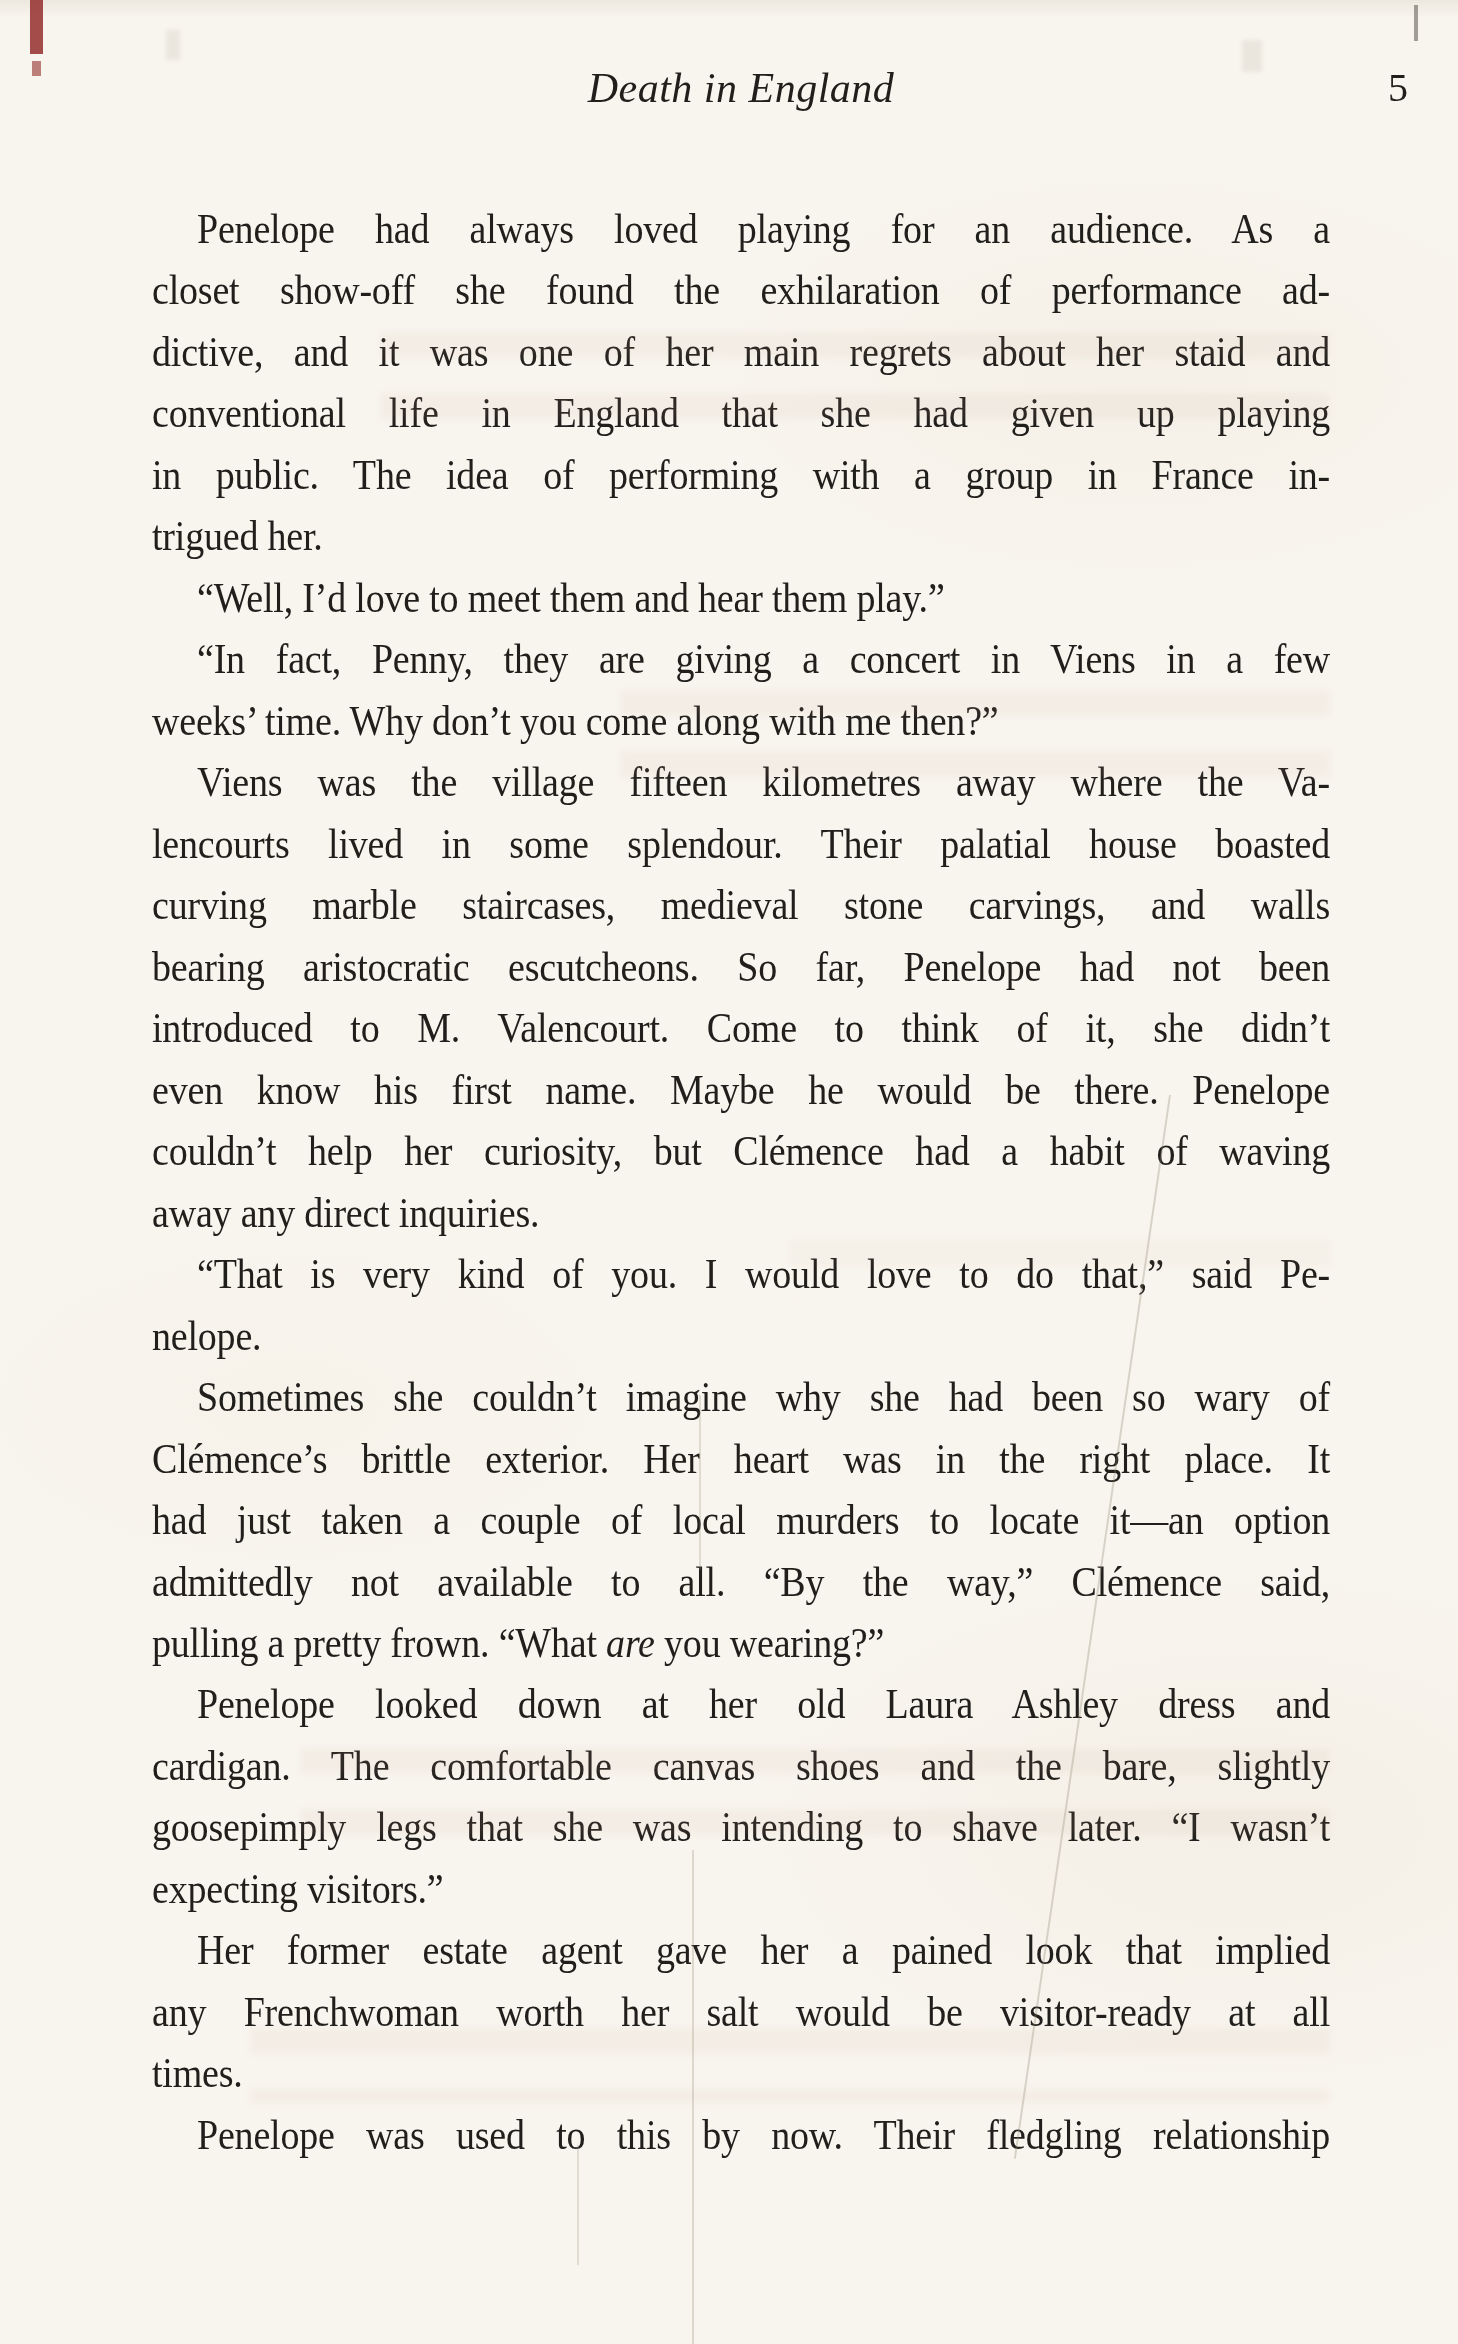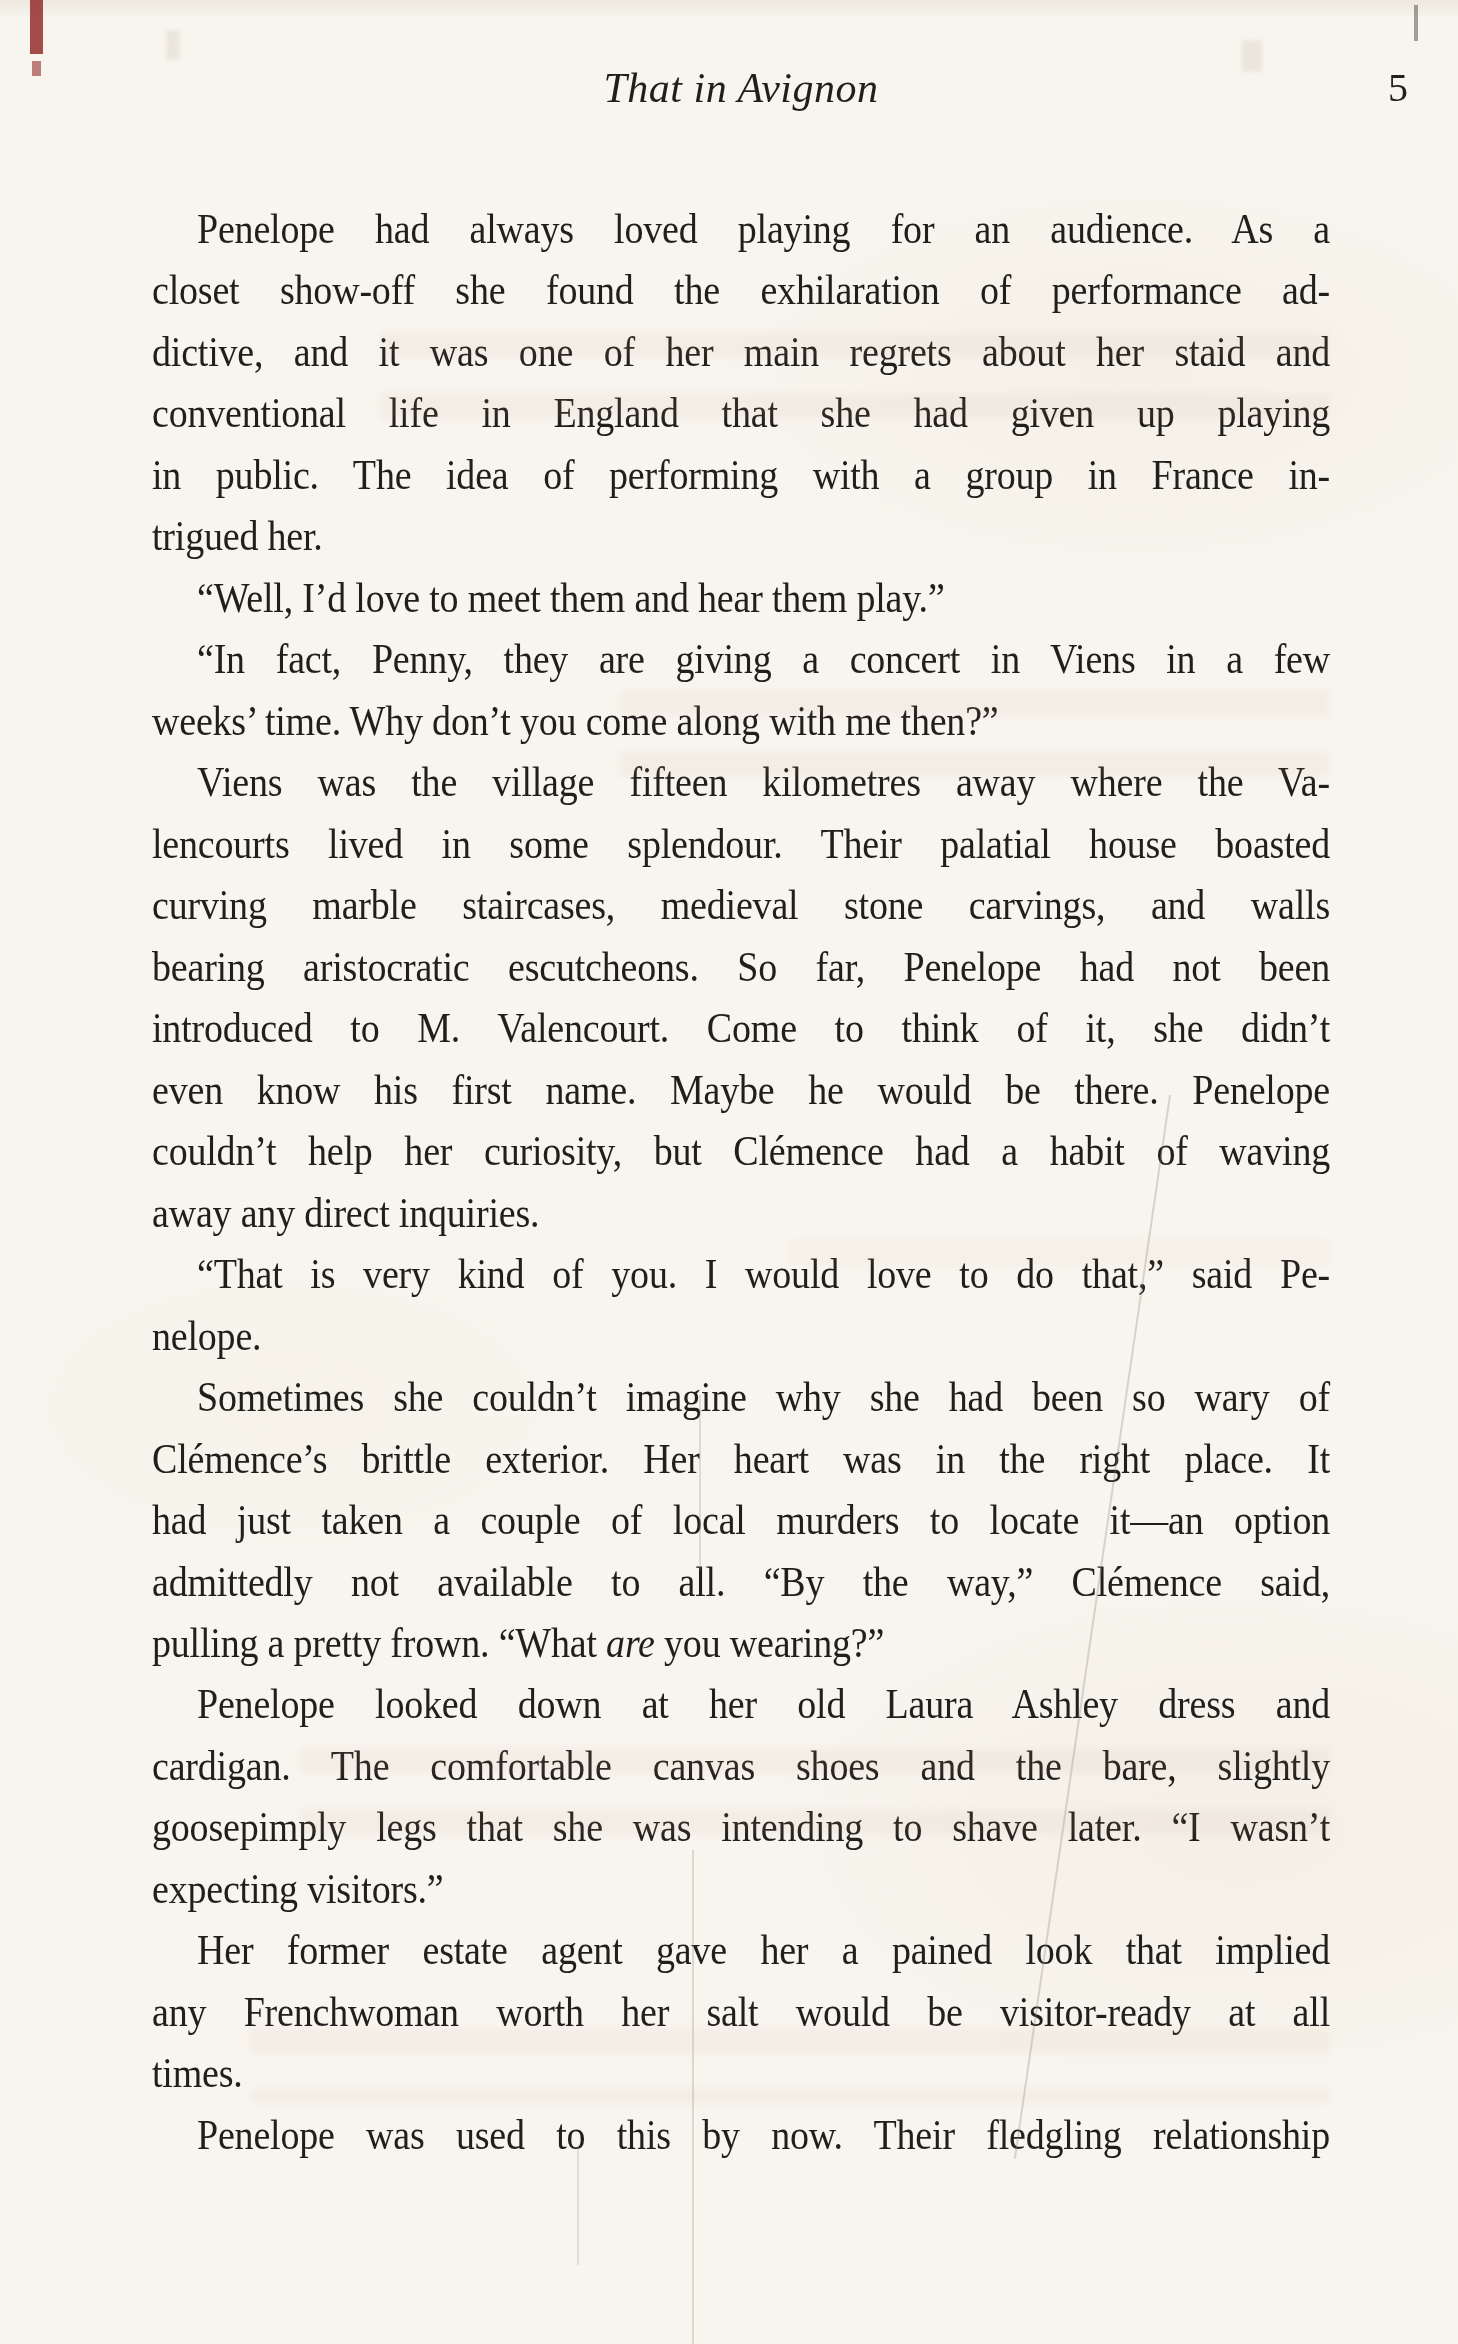--- a/index.html
+++ b/index.html
@@ -56,21 +56,21 @@
   .g2{left:620px;top:690px;width:710px;height:118px;}
   .g3{left:790px;top:1240px;width:540px;height:62px;opacity:.35;}
   .g4{left:300px;top:1748px;width:1030px;height:120px;}
   .g5{left:250px;top:2028px;width:1080px;height:75px;}
 </style>
 </head>
 <body>
 
 <div class="page">
 
-  <div class="running-header">That in Avignon</div>
+  <div class="running-header">Death in England</div>
   <div class="folio">5</div>
 
   <div class="text-block">
     <div class="line ind">Penelope had always loved playing for an audience. As a</div>
     <div class="line">closet show-off she found the exhilaration of performance ad-</div>
     <div class="line">dictive, and it was one of her main regrets about her staid and</div>
     <div class="line">conventional life in England that she had given up playing</div>
     <div class="line">in public. The idea of performing with a group in France in-</div>
     <div class="line left">trigued her.</div>
     <div class="line left ind">“Well, I’d love to meet them and hear them play.”</div>

